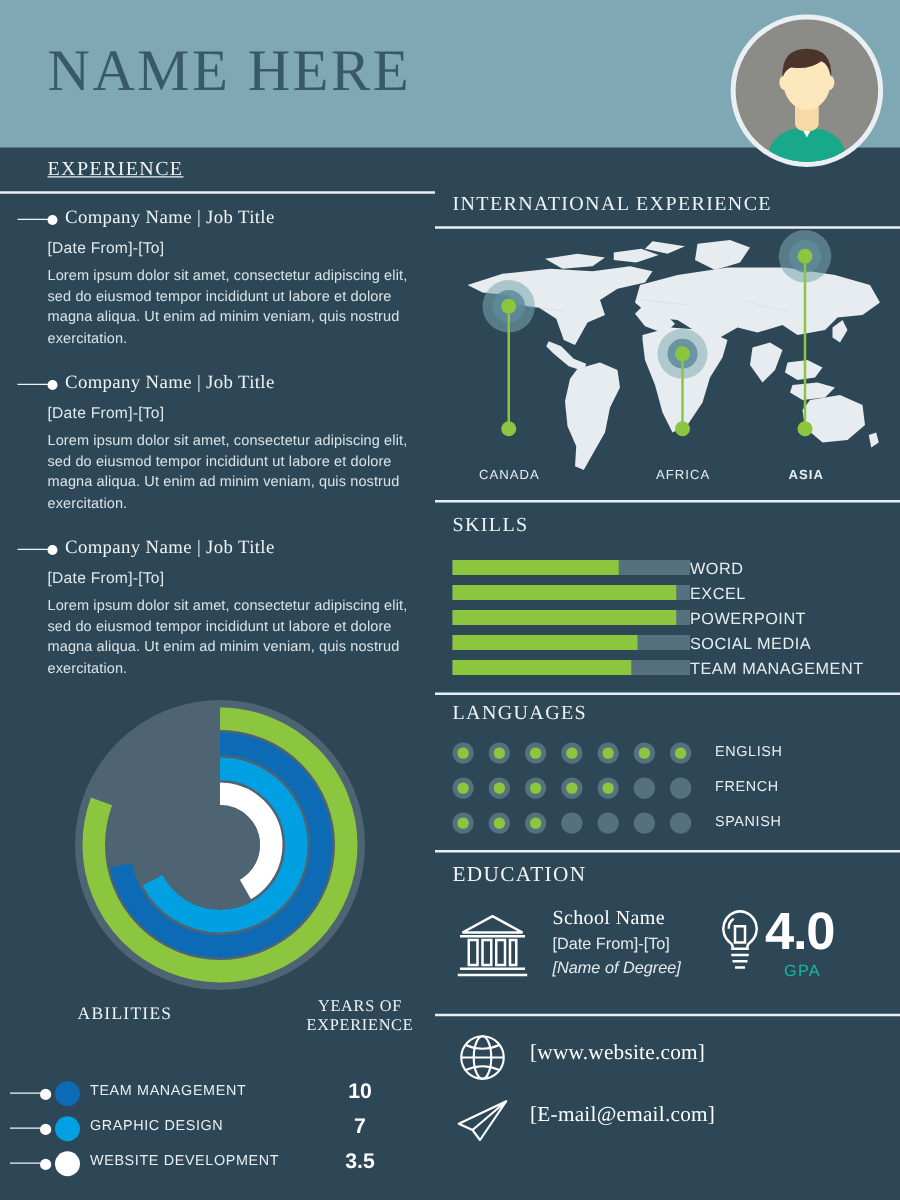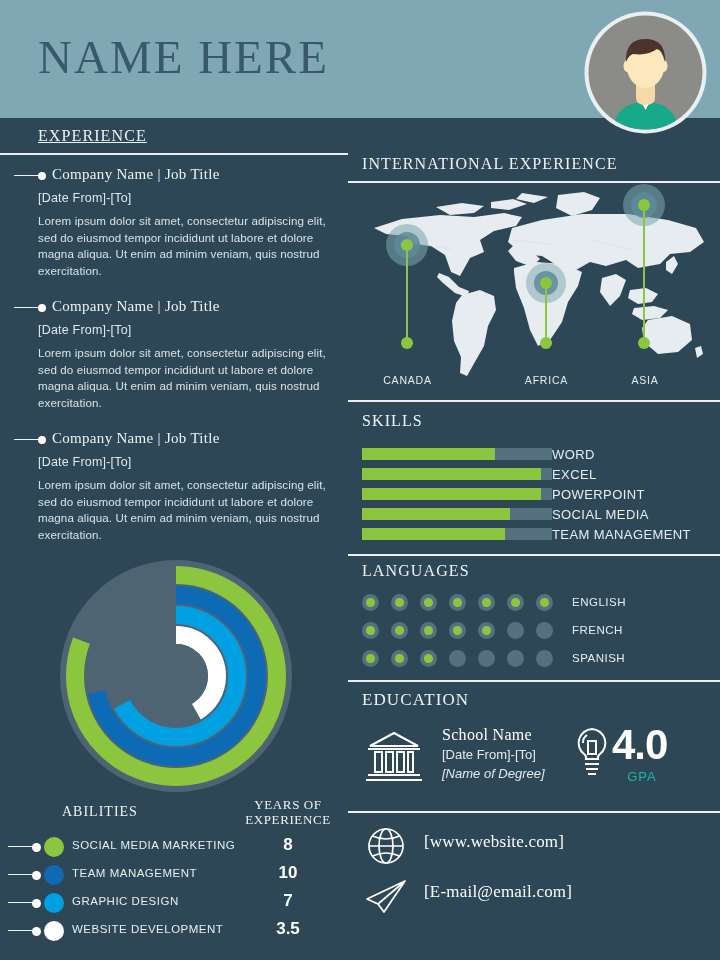--- a/index.html
+++ b/index.html
@@ -216,27 +216,20 @@
         <circle cx="118" cy="118" r="41" stroke="#ffffff" stroke-width="18" stroke-dasharray="107.3 150.3"></circle>
       </g>
       <circle cx="118" cy="118" r="32" fill="#4e6473"></circle>
     </svg>
   </div>
 
   <div class="abilities">
     <div class="ab-h1">ABILITIES</div>
     <div class="ab-h2">YEARS OF EXPERIENCE</div>
 
-    <div class="ab-row" style="top:38px;">
-      <div class="ab-line"></div>
-      <div class="ab-smalldot"></div>
-      <div class="ab-bigdot" style="background:#8cc63e;"></div>
-      <div class="ab-label">SOCIAL MEDIA MARKETING</div>
-      <div class="ab-years">8</div>
-    </div>
     <div class="ab-row" style="top:66px;">
       <div class="ab-line"></div>
       <div class="ab-smalldot"></div>
       <div class="ab-bigdot" style="background:#0d6bb5;"></div>
       <div class="ab-label">TEAM MANAGEMENT</div>
       <div class="ab-years">10</div>
     </div>
     <div class="ab-row" style="top:94px;">
       <div class="ab-line"></div>
       <div class="ab-smalldot"></div>
@@ -319,21 +312,21 @@
 
     <div>
       <svg style="position:absolute;left:273px;top:36px;" width="46" height="172" viewBox="0 0 46 172">
         <circle cx="23" cy="23" r="21" fill="#7aa5b0" opacity=".55"></circle>
         <circle cx="23" cy="23" r="13" fill="#5d8b9a" opacity=".85"></circle>
         <circle cx="23" cy="23" r="6" fill="#8cc63e"></circle>
         <line x1="23" y1="29" x2="23" y2="160" stroke="#8cc63e" stroke-width="2"></line>
         <circle cx="23" cy="161" r="6" fill="#8cc63e"></circle>
       </svg>
     </div>
-    <div class="pin-label" style="left:261px;top:228px;width:72px;">ASIA</div>
+    <div class="pin-label" style="left:261px;top:228px;width:72px;font-weight:bold;">ASIA</div>
 
     <div class="rule rrule" style="top:254px;"></div>
 
     <div class="sec-title rhead" style="top:266px;">SKILLS</div>
 
     <div class="sk-row" style="top:302px;">
       <div class="sk-track">
         <div class="sk-fill" style="width:70%;"></div>
       </div>
       <div class="sk-label">WORD</div>

